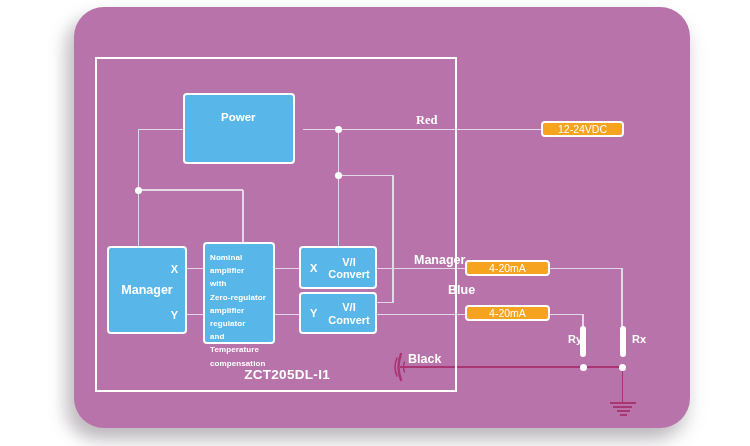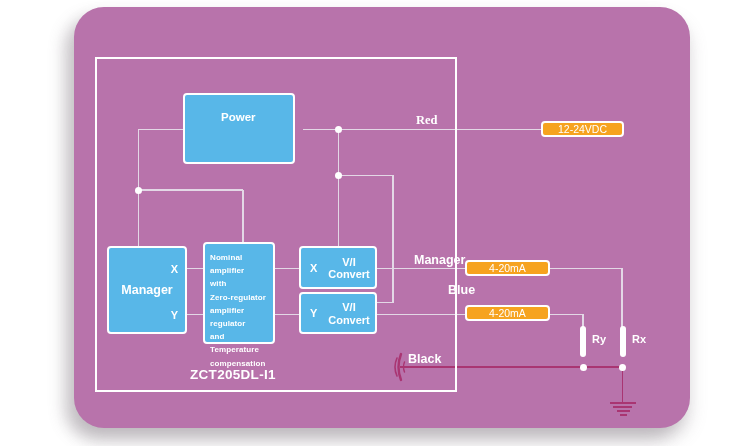--- a/index.html
+++ b/index.html
@@ -22,21 +22,21 @@
   .wire-label{position:absolute;color:#ffffff;font-weight:bold;font-size:12.5px;line-height:1;}
   .rbar{position:absolute;width:5.5px;height:31px;background:#ffffff;border-radius:3px;}
   .rlabel{position:absolute;color:#ffffff;font-weight:bold;font-size:11px;line-height:1;}
   
   .pm-text{padding:14px 0 0 36px;font-size:11.5px;line-height:17.5px;}
   .sensor-box{display:flex;align-items:center;justify-content:center;font-size:12.5px;}
   .port{position:absolute;font-size:11px;font-weight:bold;color:#ffffff;line-height:1;}
   .amp-text{padding:7px 0 0 5px;font-size:8px;line-height:13.2px;letter-spacing:0.1px;}
   .vi-content{position:absolute;left:24px;right:2px;top:50%;transform:translateY(-50%);
         text-align:center;font-size:11px;line-height:12.5px;}
-  .model-label{position:absolute;left:190px;top:368px;width:140px;text-align:left;
+  .model-label{position:absolute;left:190px;top:368px;width:140px;text-align:right;
         color:#ffffff;font-weight:bold;font-size:13.5px;letter-spacing:0.3px;line-height:1;}
   .gbar{position:absolute;background:#a93572;height:2.5px;}
 </style>
 </head>
 <body>
 
 <div class="stage">
   <div class="card"></div>
 
   <div class="wl" style="left:138px;top:128.5px;width:45px;height:1.5px;"></div>
@@ -121,18 +121,18 @@
   <div class="wire-label" style="left:416px;top:114px;font-family:Liberation Serif, serif;">Red</div>
   <div class="wire-label" style="left:414px;top:254px;">Manager</div>
   <div class="wire-label" style="left:416px;top:284px;margin-left:32px;">Blue</div>
   <div class="wire-label" style="left:408px;top:353px;">Black</div>
 
   <div class="pill" style="left:541px;top:121px;width:83px;height:16px;">12-24VDC</div>
   <div class="pill" style="left:465px;top:260px;width:85px;height:16px;">4-20mA</div>
   <div class="pill" style="left:465px;top:305px;width:85px;height:16px;">4-20mA</div>
 
   <div class="rbar" style="left:580px;top:326px;"></div>
-  <div class="rlabel" style="left:592px;top:334px;">Ry</div>
+  <div class="rlabel" style="left:568px;top:334px;">Ry</div>
   <div class="rbar" style="left:620px;top:326px;"></div>
   <div class="rlabel" style="left:632px;top:334px;">Rx</div>
 
   <div class="model-label">ZCT205DL-I1</div>
 </div>
 
 </body></html>

